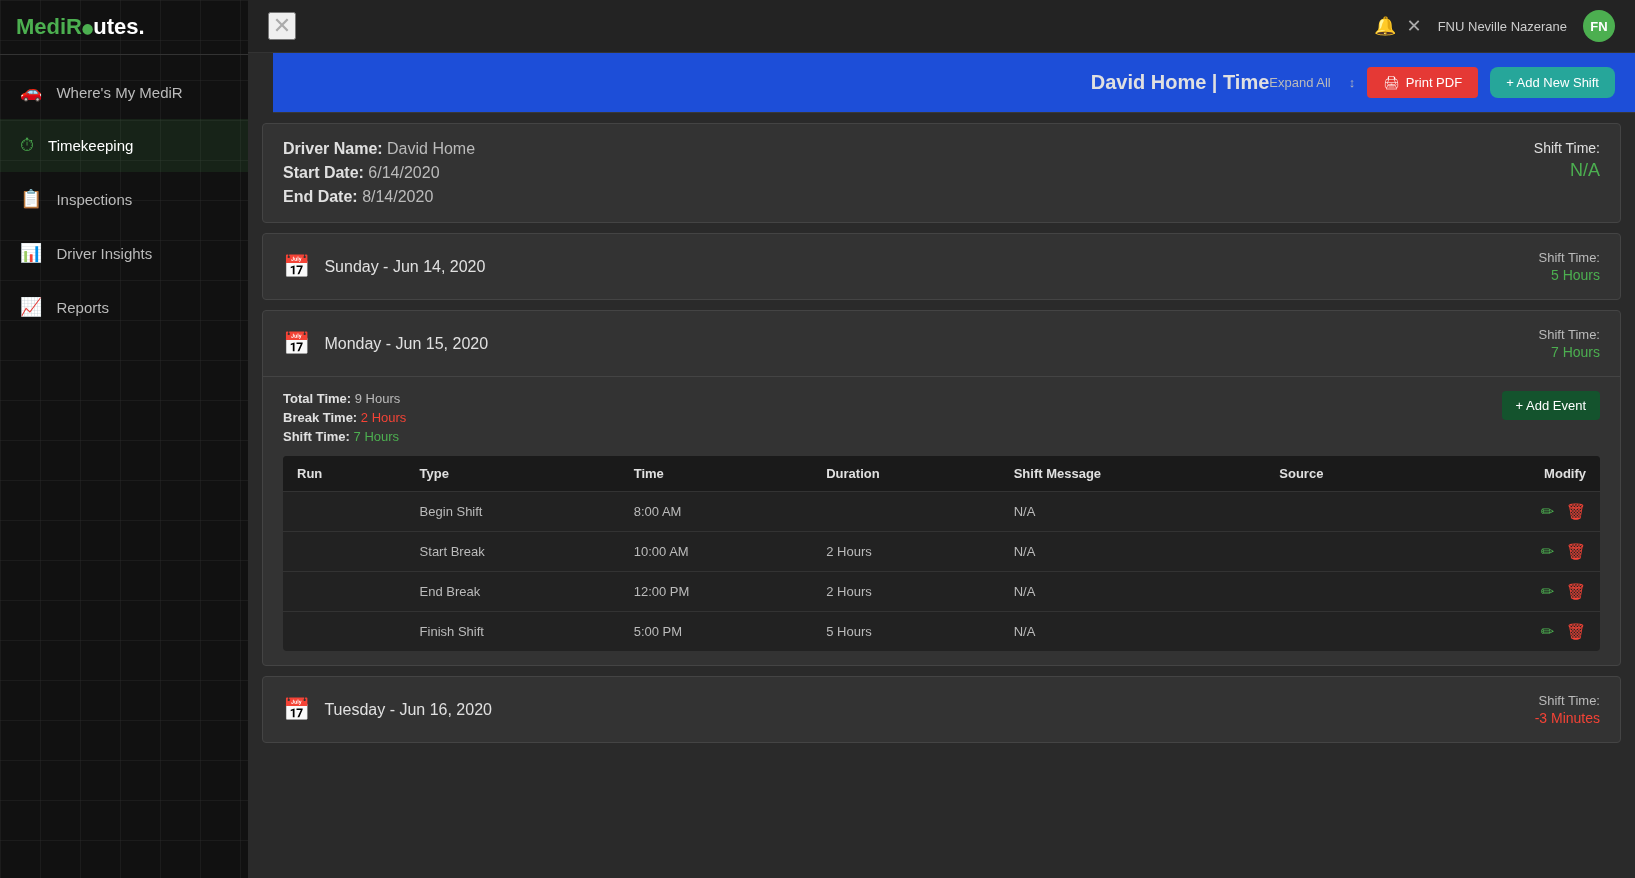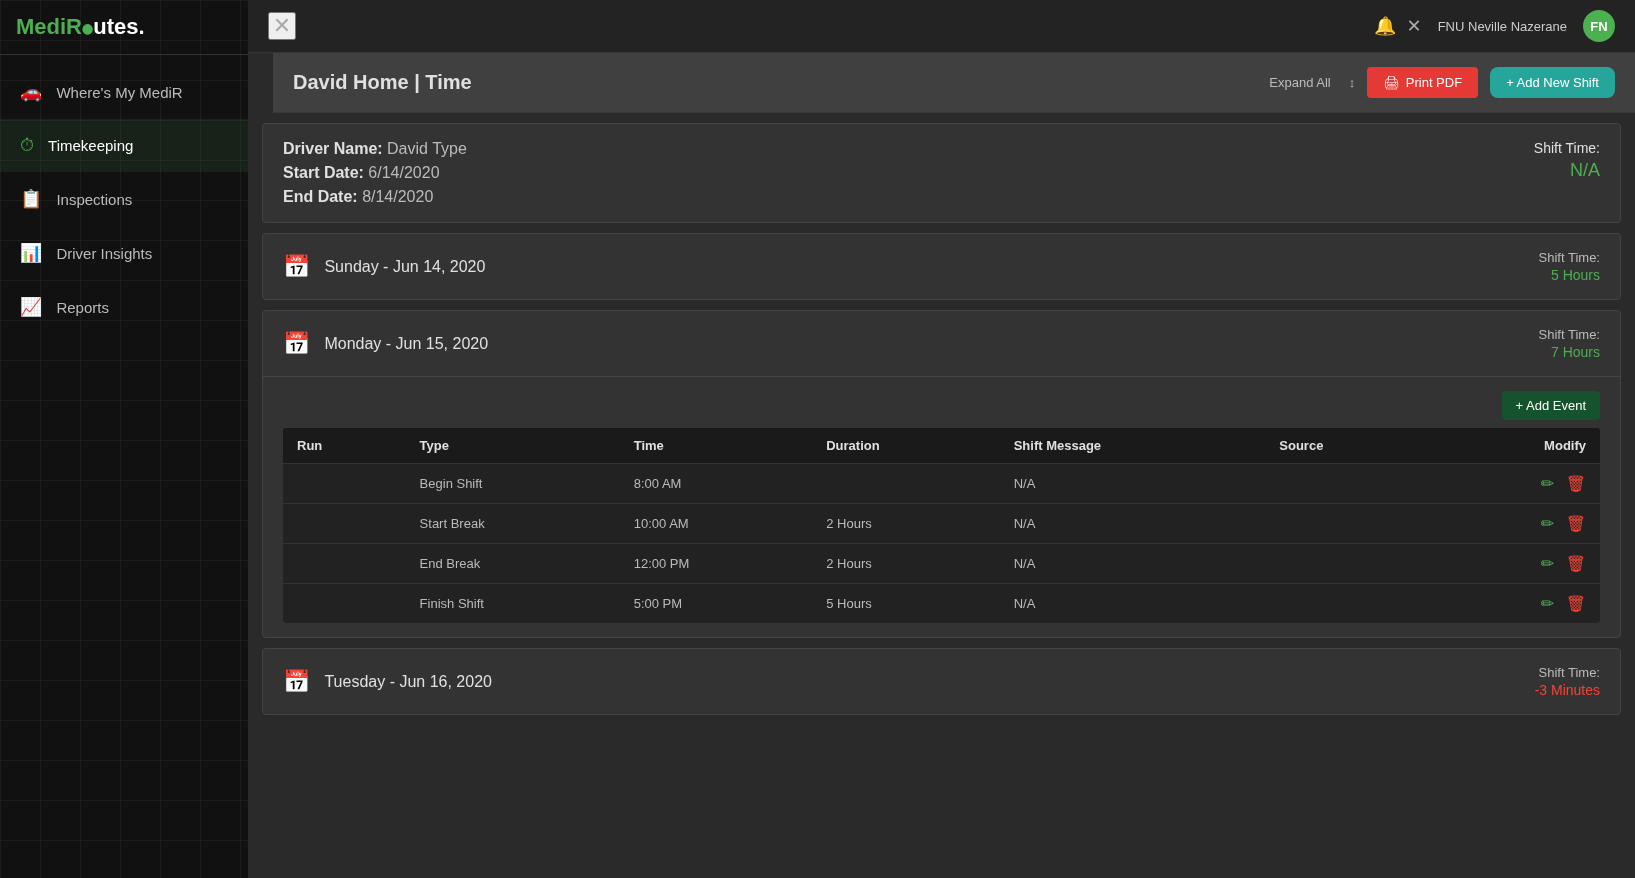--- a/index.html
+++ b/index.html
@@ -71,23 +71,23 @@
     
     .content-area {
       flex: 1;
       overflow-y: auto;
       padding: 0;
       background: #2a2a2a;
     }
 
     
     .page-header {
-      display: flex; align-items: center; justify-content: space-between;
+      display: flex; align-items: center; justify-content: flex-end;
       padding: 14px 20px;
-      background: #404040;
+      background: #1d4ed8;
       border-bottom: 1px solid #383838;
       margin-left: 25px;
     }
     .page-title { font-size: 20px; font-weight: 600; color: #e0e0e0; }
     .page-header-actions { display: flex; align-items: center; gap: 12px; }
     .expand-all-btn {
       display: flex; align-items: center; gap: 18px;
       color: #bbb; font-size: 13px; cursor: pointer;
     }
     .btn-print {
@@ -263,21 +263,21 @@
           <span>Print PDF</span>
         </button>
         <button class="btn-add">
           <span>+ Add New Shift</span>
         </button>
       </div>
     </div>
 
     <div class="info-card">
       <div>
-        <div><span class="label">Driver Name:</span> <span class="value">David Type</span></div>
+        <div><span class="label">Driver Name:</span> <span class="value">David Home</span></div>
         <div style="margin-top:6px;"><span class="label">Start Date:</span> <span class="value">6/14/2020</span></div>
         <div style="margin-top:6px;"><span class="label">End Date:</span> <span class="value">8/14/2020</span></div>
       </div>
       <div>
         <div class="shift-time-label">Shift Time:</div>
         <div class="shift-time-value na">N/A</div>
       </div>
     </div>
 
     <div class="day-card">
@@ -300,20 +300,25 @@
           <span class="day-title">Monday - Jun 15, 2020</span>
         </div>
         <div class="day-shift-time">
           <div class="day-shift-label">Shift Time:</div>
           <div class="day-shift-val">7 Hours</div>
         </div>
       </div>
 
       <div class="day-content clearfix">
         <button class="add-event-btn">+ Add Event</button>
+        <div class="time-summary">
+          <div><span class="label">Total Time:</span> <span>9 Hours</span></div>
+          <div><span class="label">Break Time:</span> <span class="val-red">2 Hours</span></div>
+          <div><span class="label">Shift Time:</span> <span class="val-green">7 Hours</span></div>
+        </div>
         <table class="events-table">
           <thead>
             <tr>
               <th>Run</th>
               <th>Type</th>
               <th>Time</th>
               <th>Duration</th>
               <th>Shift Message</th>
               <th>Source</th>
               <th style="text-align:right;">Modify</th>

